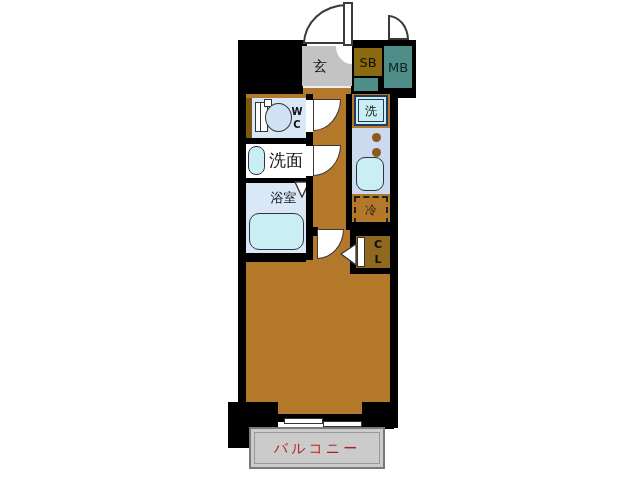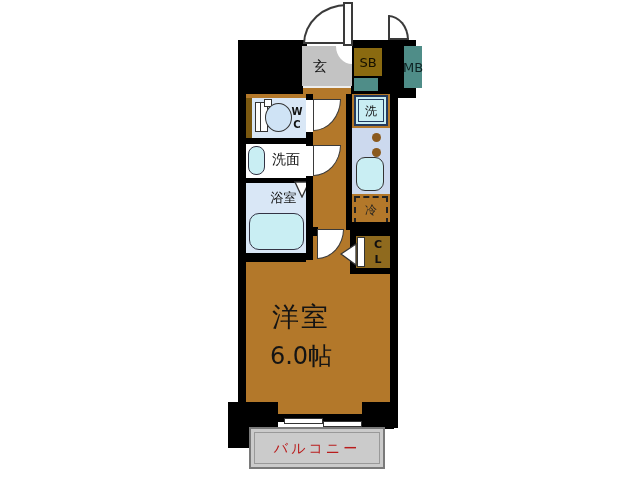--- a/index.html
+++ b/index.html
@@ -32,21 +32,21 @@
   <div class="px lbl" style="left:302px;top:46px;width:50px;height:40px;background:var(--genkan);">
     <span style="font-size:14px;margin-right:14px;">玄</span>
   </div>
   <div class="px arc-bl" style="left:336px;top:46px;width:16px;height:18px;background:#fff;"></div>
   <div class="px" style="left:303px;top:86px;width:48px;height:8px;background:var(--floor);border-top:2px solid #eee;"></div>
 
   <div class="px lbl" style="left:354px;top:48px;width:28px;height:28px;background:var(--olive);">
     <span style="font-size:13px;color:#151000;">SB</span>
   </div>
   <div class="px" style="left:354px;top:78px;width:24px;height:13px;background:var(--teal);"></div>
-  <div class="px lbl" style="left:404px;top:46px;width:18px;height:42px;background:var(--teal);">
+  <div class="px lbl" style="left:384px;top:46px;width:28px;height:42px;background:var(--teal);">
     <span style="font-size:13px;color:#0e2323;">MB</span>
   </div>
 
   <div class="px" style="left:246px;top:94px;width:144px;height:322px;background:var(--floor);"></div>
 
   <div class="px wall" style="left:238px;top:94px;width:8px;height:330px;"></div>
   <div class="px wall" style="left:390px;top:94px;width:8px;height:334px;"></div>
 
   <div class="px" style="left:252px;top:98px;width:54px;height:40px;background:var(--roomblue);"></div>
   <div class="px" style="left:246px;top:98px;width:6px;height:40px;background:#7a5810;"></div>
@@ -57,21 +57,21 @@
   <div class="px stack" style="left:290px;top:100px;width:14px;height:36px;font-weight:bold;font-size:10px;">
     <span>W</span>
     <span>C</span>
   </div>
 
   <div class="px wall" style="left:246px;top:138px;width:60px;height:6px;"></div>
 
   <div class="px" style="left:246px;top:144px;width:60px;height:34px;background:#fff;"></div>
   <div class="px" style="left:248px;top:146px;width:17px;height:29px;background:var(--cyan);border:1.5px solid #334;border-radius:8px;"></div>
   <div class="px lbl" style="left:266px;top:146px;width:40px;height:28px;">
-    <span style="font-size:14px;font-family:Liberation Serif, serif;">洗面</span>
+    <span style="font-size:17px;">洗面</span>
   </div>
 
   <div class="px wall" style="left:246px;top:178px;width:60px;height:5px;"></div>
 
   <div class="px" style="left:246px;top:183px;width:60px;height:70px;background:var(--roomblue);"></div>
   <div class="px lbl" style="left:250px;top:188px;width:52px;height:18px;">
     <span style="font-size:13px;margin-left:15px;">浴室</span>
   </div>
   <div class="px" style="left:249px;top:213px;width:55px;height:37px;background:var(--cyan);border:1.6px solid #334;border-radius:10px;"></div>
   <svg class="px" style="left:294px;top:181px;" width="16" height="17" viewBox="0 0 16 17">
@@ -107,24 +107,20 @@
     <span>C</span>
     <span>L</span>
   </div>
   <svg class="px" style="left:340px;top:243px;" width="17" height="23" viewBox="0 0 17 23">
     <polygon points="16,1 16,22 1,11" fill="#fff" stroke="#333" stroke-width="1.3"></polygon>
   </svg>
 
   <div class="px wall" style="left:306px;top:227px;width:12px;height:9px;"></div>
   <div class="px arc arc-br" style="left:317px;top:229px;width:27px;height:30px;border-width:1.5px;"></div>
 
-  <div class="px" style="left:236px;top:299px;width:130px;text-align:center;color:#141414;">
-    <div style="font-size:27px;letter-spacing:2px;">洋室</div>
-    <div style="font-size:24px;margin-top:5px;">6.0帖</div>
-  </div>
 
   <div class="px wall" style="left:246px;top:414px;width:144px;height:8px;"></div>
   <div class="px" style="left:284px;top:418px;width:39px;height:6px;background:#fff;border:1px solid #333;"></div>
   <div class="px" style="left:323px;top:421px;width:39px;height:6px;background:#fff;border:1px solid #333;"></div>
 
   <div class="px wall" style="left:228px;top:402px;width:50px;height:46px;"></div>
   <div class="px wall" style="left:362px;top:402px;width:32px;height:27px;"></div>
 
   <div class="px" style="left:249px;top:427px;width:136px;height:42px;background:var(--balcony);border:2px solid #7a7a7a;">
     <div style="position:absolute;inset:3px;border:1px solid #999;"></div>

